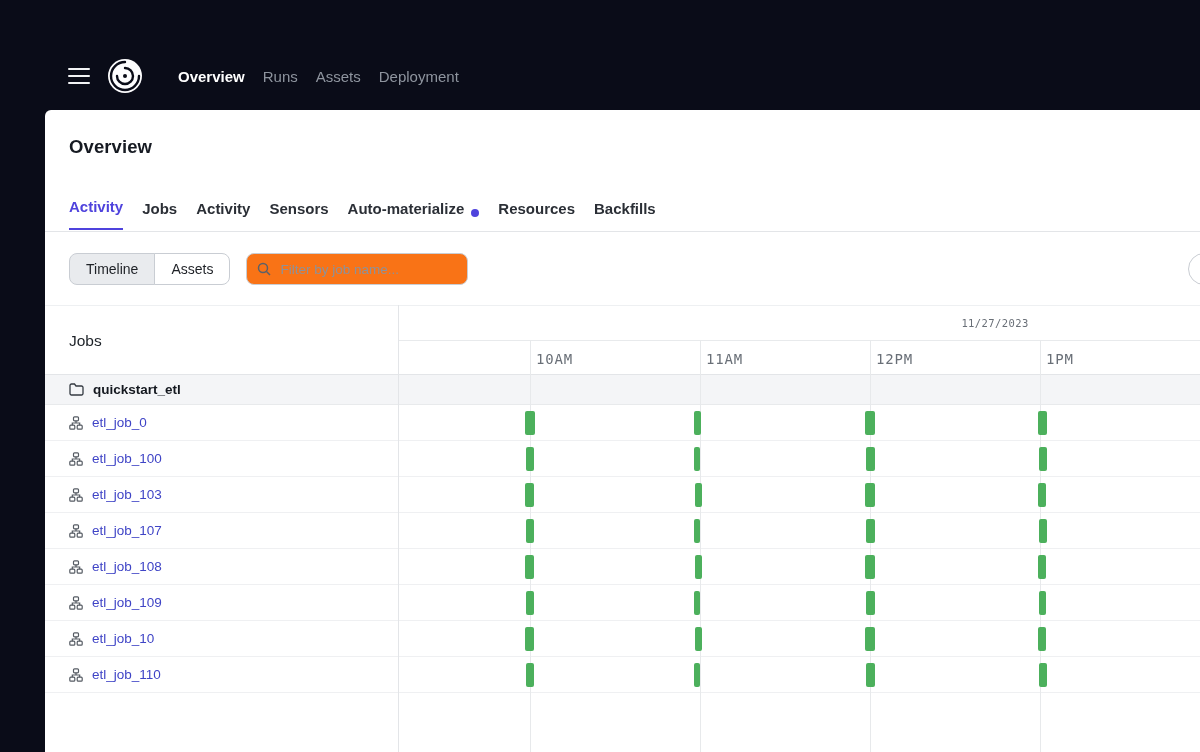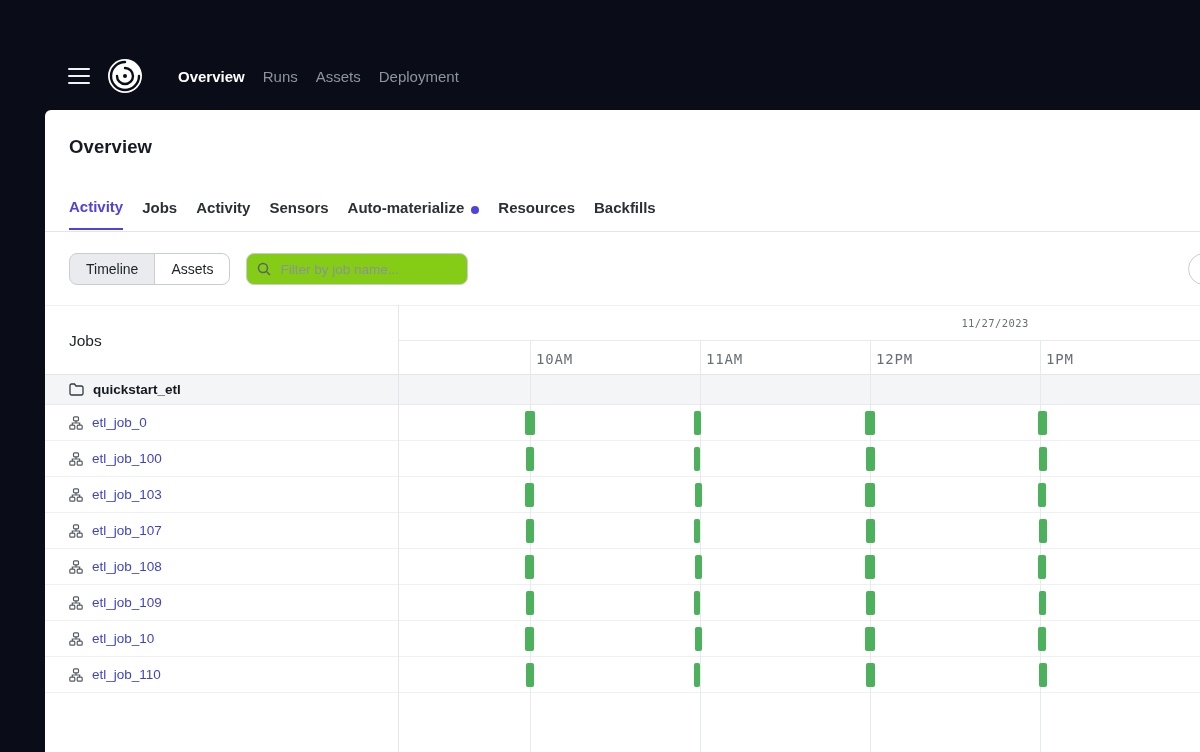--- a/index.html
+++ b/index.html
@@ -30,38 +30,38 @@
     position:absolute; left:45px; top:110px; right:0; bottom:0;
     background:#FFFFFF; border-top-left-radius:6px;
   }
   .page-title {
     position:absolute; top:26px; left:24px; margin:0;
     font-size:18.5px; font-weight:700; color:#161A22; letter-spacing:0.1px;
   }
   .tabs { position:absolute; top:88px; left:24px; display:flex; gap:19px; }
   .tab {
     text-decoration:none; font-size:15px; font-weight:600; color:#2B2F36;
-    padding-bottom:13px; cursor:pointer; display:flex; align-items:center; gap:7px;
+    padding-bottom:13px; cursor:pointer; display:flex; align-items:flex-end; gap:7px;
   }
   .tab.active { color:#4F43DD; border-bottom:2px solid #4F43DD; }
   .tab .dot { width:8px; height:8px; border-radius:50%; background:#4F43DD; margin-top:5px; }
   .tabs-divider { position:absolute; top:121px; left:0; right:0; height:1px; background:#E3E5E8; }
 
   
   .controls { position:absolute; top:143px; left:24px; right:24px; height:32px; display:flex; align-items:stretch; }
   .seg {
     font-family:inherit; font-size:14px; color:#1E2126; font-weight:500;
     background:#FFFFFF; border:1px solid #C9CDD3; padding:1px 16px; cursor:pointer; height:32px;
   }
   .seg.selected { background:#E9EBEE; }
   .seg:first-child { border-radius:8px 0 0 8px; }
   .seg:last-child { border-radius:0 8px 8px 0; margin-left:-1px; }
   .search {
     margin-left:16px; width:222px; height:32px; border:1px solid #C9CDD3; border-radius:8px;
-    display:flex; align-items:center; padding:0 10px; gap:7px; background:#84cc16;
+    display:flex; align-items:center; padding:0 10px; gap:7px; background:#f97316;
   }
   .search input {
     border:none; outline:none; flex:1; font-family:inherit; font-size:13.5px; color:#1E2126; background:transparent;
   }
   .search input::placeholder { color:#8C929B; }
   .refresh-pill {
     position:absolute; top:143px; right:-28px; width:40px; height:32px;
     border:1px solid #C9CDD3; border-radius:16px; background:#fff; cursor:pointer;
     display:flex; align-items:center; padding-left:9px;
   }

